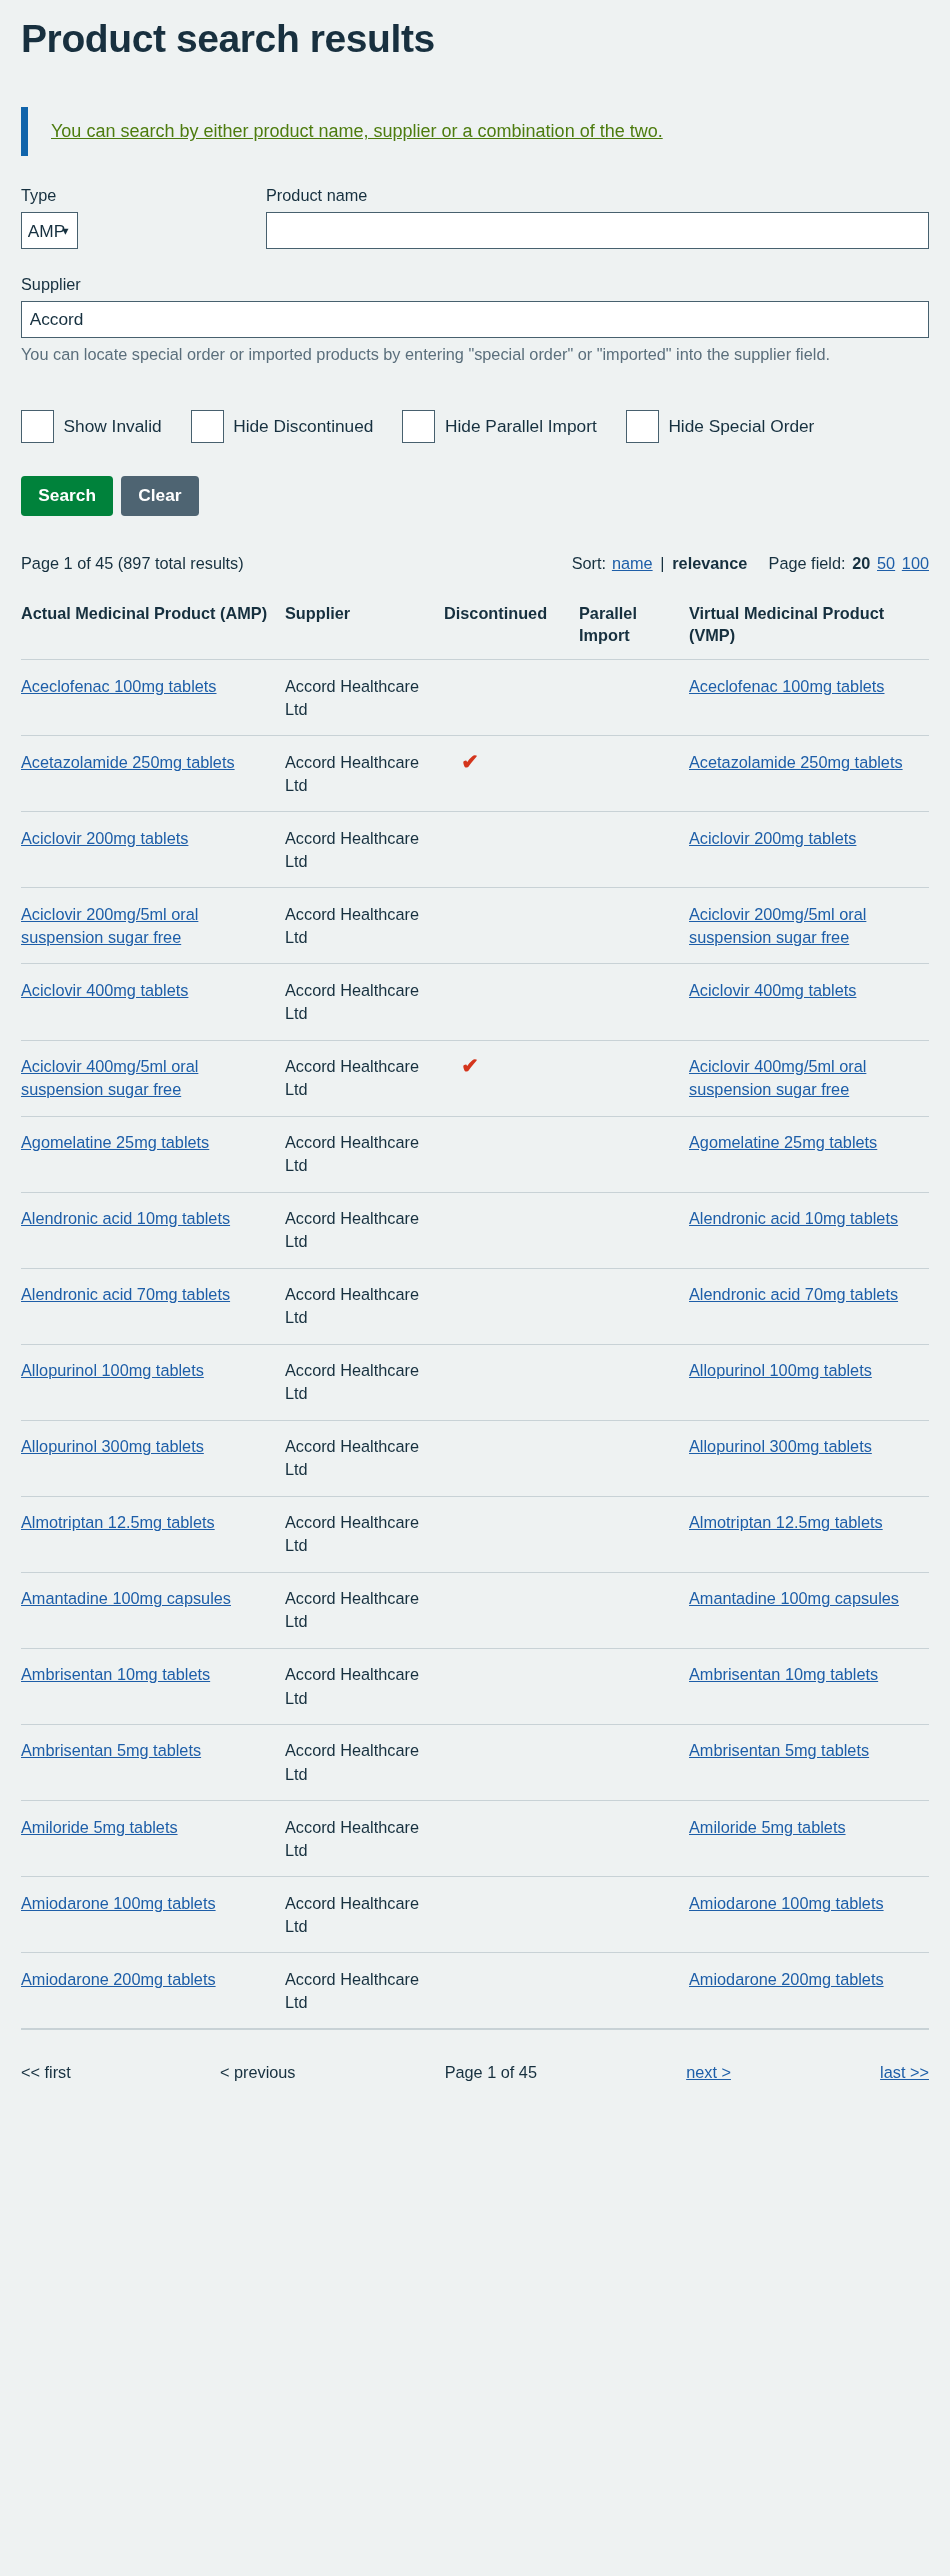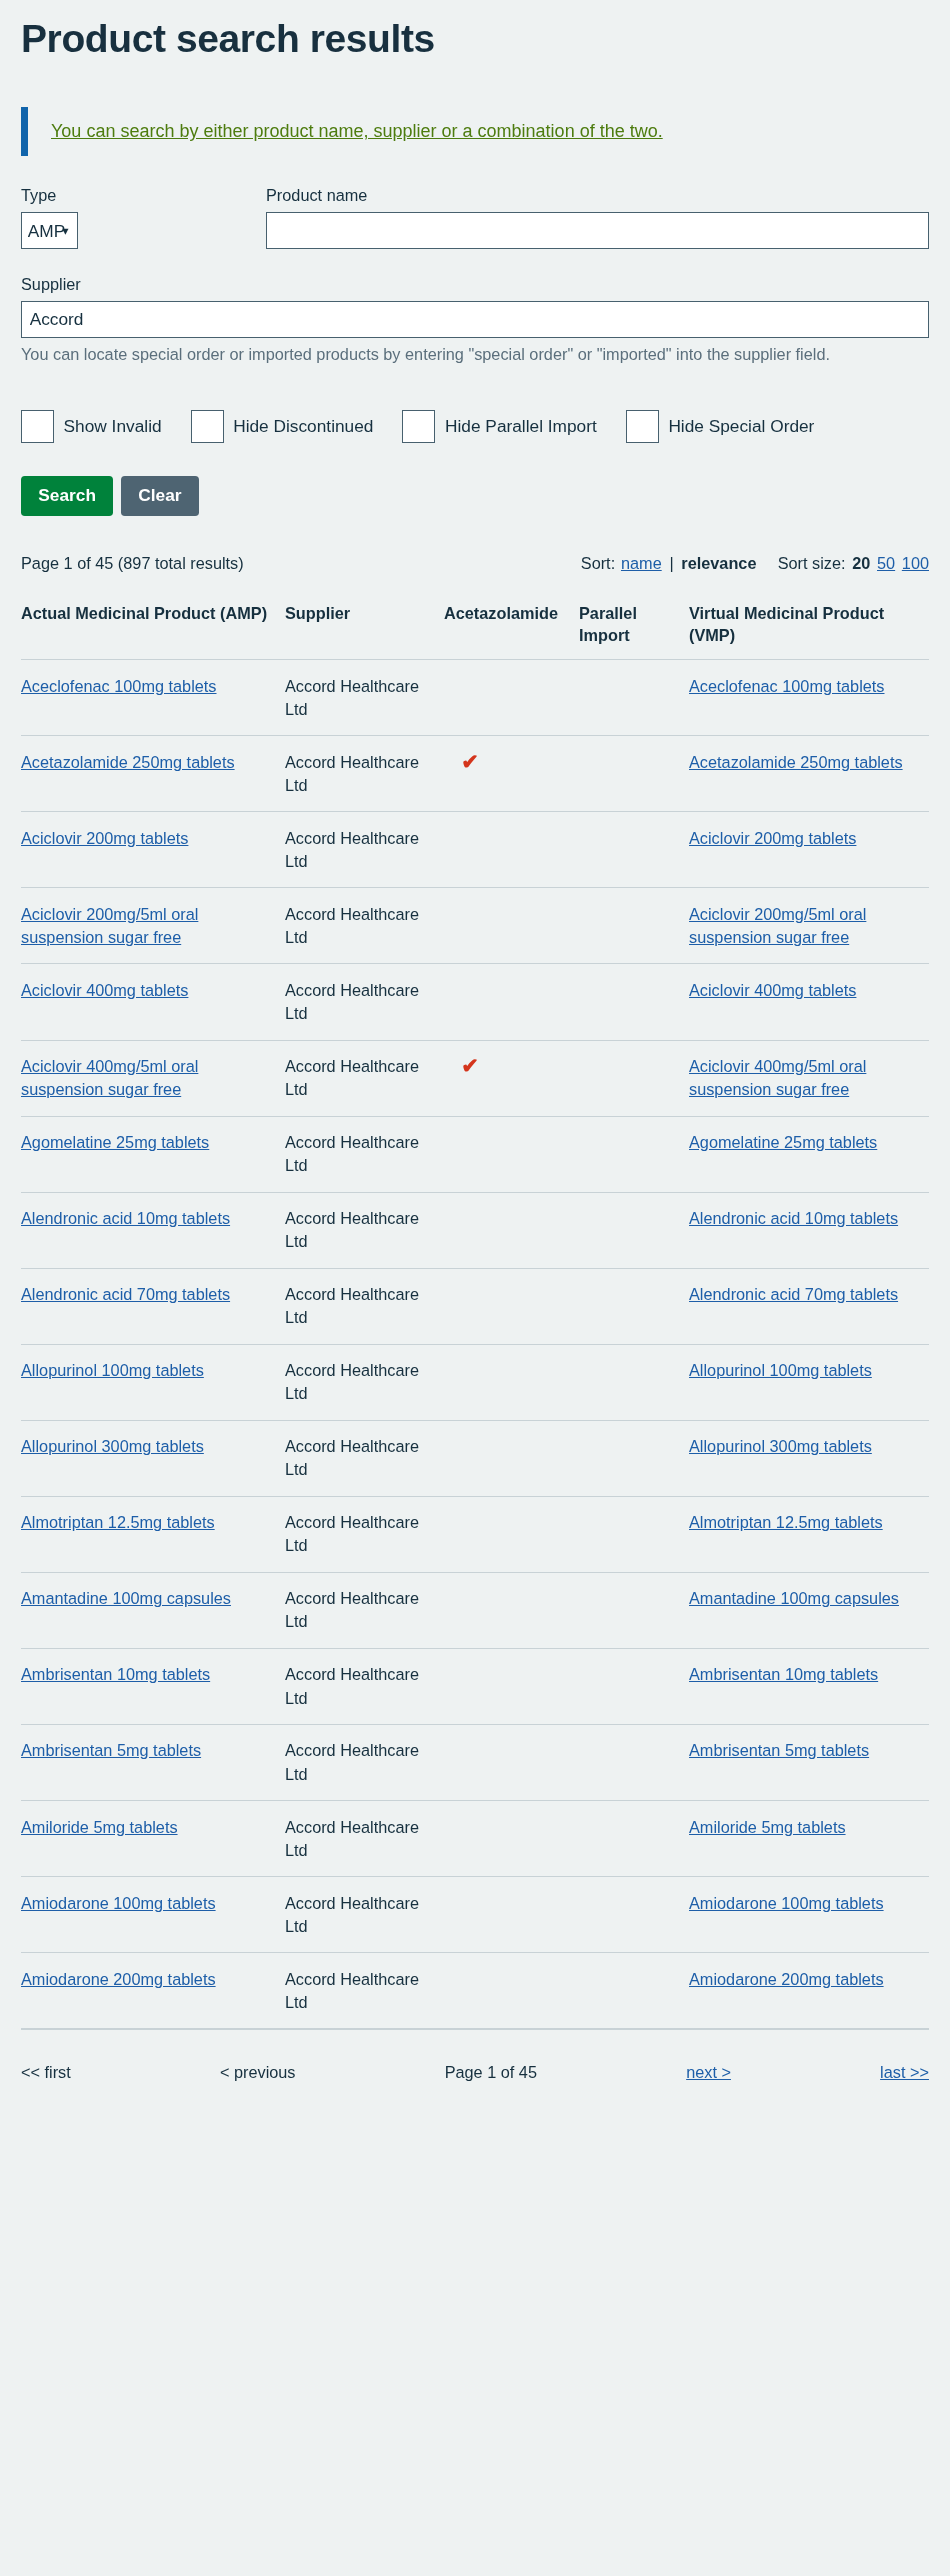--- a/index.html
+++ b/index.html
@@ -250,34 +250,34 @@
   </div>
 
   <div class="results-bar">
     <div>Page 1 of 45 (897 total results)</div>
     <div class="sort-group">
       <span>Sort:</span>
       <span class="lnk">name</span>
       <span class="sep">|</span>
       <span class="active-opt">relevance</span>
       <span class="pg-size-group">
-        <span>Sort size:</span>
+        <span>Page field:</span>
         <span class="active-opt">20</span>
         <span class="lnk">50</span>
         <span class="lnk">100</span>
       </span>
     </div>
   </div>
 
   <table class="results">
     <thead>
       <tr>
         <th class="col-amp">Actual Medicinal Product (AMP)</th>
         <th class="col-sup">Supplier</th>
-        <th class="col-disc">Acetazolamide</th>
+        <th class="col-disc">Discontinued</th>
         <th class="col-par">Parallel Import</th>
         <th class="col-vmp">Virtual Medicinal Product (VMP)</th>
       </tr>
     </thead>
     <tbody id="results-body">
         <tr>
           <td class="col-amp"><a class="lnk">Aceclofenac 100mg tablets</a></td>
           <td class="col-sup">Accord Healthcare Ltd</td>
           <td class="col-disc cell-disc"></td>
           <td class="col-par cell-par"></td>

